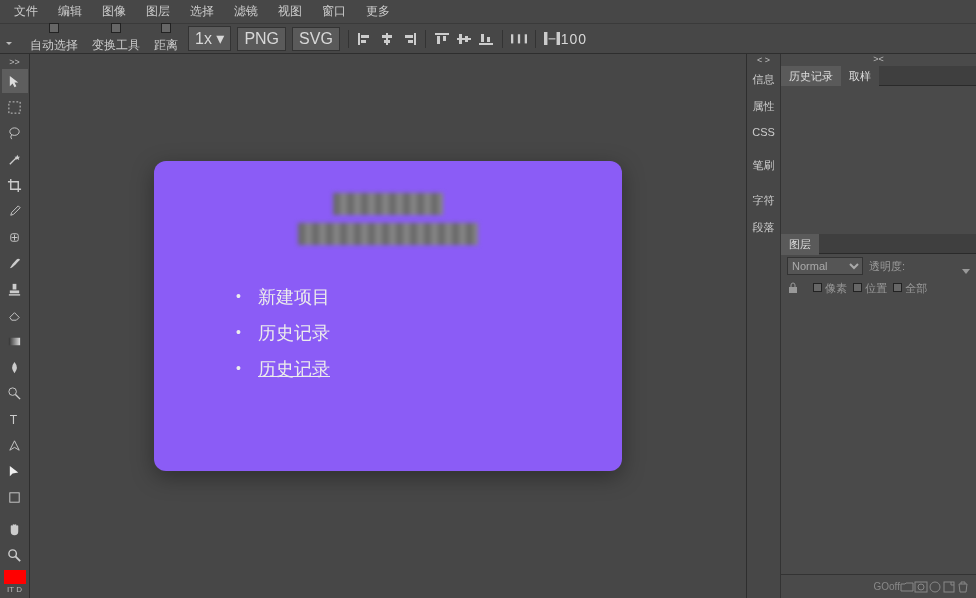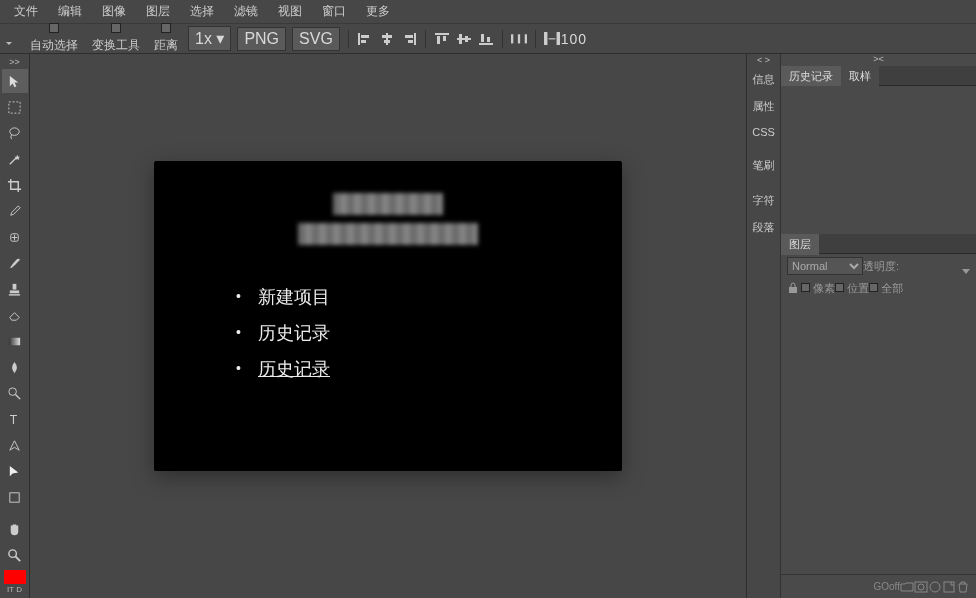--- a/index.html
+++ b/index.html
@@ -28,21 +28,21 @@
 .ltb { width: 30px; background: #474747; border-right: 1px solid #2e2e2e; display: flex; flex-direction: column; align-items: center; padding-top: 2px; }
 .ltb .expand { width: 28px; height: 12px; display: flex; justify-content: center; align-items: center; font-size: 9px; color: #bbb; }
 .ltb .tool { width: 26px; height: 24px; display: flex; align-items: center; justify-content: center; margin: 1px 0; color: #d4d4d4; }
 .ltb .tool.active { background: #5e5e5e; }
 .ltb .tool svg { width: 15px; height: 15px; }
 .ltb .swatch { width: 22px; height: 14px; background: #ff0000; margin-top: 2px; }
 .ltb .swlbl { font-size: 8px; color: #bbb; margin-top: 1px; display: flex; gap: 2px; }
 
 
 .canvas { flex: 1; background: #474747; display: flex; align-items: center; justify-content: center; position: relative; }
-.splash { width: 468px; height: 310px; background: #000000; border-radius: 2px; box-shadow: 0 6px 22px rgba(0,0,0,0.35); padding: 28px 34px; position: relative; top: -10px; }
+.splash { width: 468px; height: 310px; background: #8b5cf6; border-radius: 12px; box-shadow: 0 6px 22px rgba(0,0,0,0.35); padding: 28px 34px; position: relative; top: -10px; }
 .splash .pix { display: flex; flex-direction: column; align-items: center; margin-bottom: 30px; }
 .splash .pixrow { height: 22px; background: repeating-linear-gradient(90deg,#6b6b6b 0 7px,#838383 7px 14px); margin: 4px 0; filter: blur(2.2px); }
 .splash .r1 { width: 110px; }
 .splash .r2 { width: 180px; }
 .splash ul { list-style: none; padding-left: 70px; }
 .splash li { font-size: 18px; color: #ececec; padding: 6px 0; position: relative; }
 .splash li::before { content: "•"; position: absolute; left: -22px; color: #ececec; font-size: 14px; top: 9px; }
 .splash li.link span { text-decoration: underline; }
 
 
@@ -50,21 +50,21 @@
 .rtabs { width: 34px; background: #474747; border-right: 1px solid #333; display: flex; flex-direction: column; align-items: center; font-size: 11px; }
 .rtabs .expand2 { height: 12px; font-size: 9px; color: #bbb; display:flex; align-items:center; }
 .rtabs .vt { padding: 6px 2px; text-align: center; cursor: default; }
 .rpanels { flex: 1; display: flex; flex-direction: column; }
 .rpanels .expand3 { height: 12px; text-align: center; font-size: 9px; color: #bbb; }
 .phead { display: flex; background: #3f3f3f; height: 20px; font-size: 11px; align-items: flex-start; border-bottom: 1px solid #2a2a2a; }
 .phead .tab { padding: 3px 8px; background: #4a4a4a; color: #ddd; }
 .phead .tab.active { background: #5a5a5a; }
 .phistory { flex: 0 0 148px; background: #4a4a4a; }
 .players { flex: 1; display: flex; flex-direction: column; }
-.players .row { display: flex; align-items: center; padding: 3px 6px; font-size: 11px; color: #999; }
+.players .row { display: flex; align-items: center; gap: 6px; padding: 3px 6px; font-size: 11px; color: #999; }
 .players select { background: #555; color: #aaa; border: 1px solid #333; font-size: 11px; width: 76px; height: 18px; }
 .players .opac { flex:1; display:flex; align-items:flex-end; gap:4px; }
 .players .tri { width:0; height:0; border-left:4px solid transparent; border-right:4px solid transparent; border-top:5px solid #999; }
 .players .lock { width: 12px; height: 12px; }
 .players .listarea { flex:1; background: #4a4a4a; }
 .players .footer { height: 24px; border-top: 1px solid #333; display:flex; align-items:center; justify-content:flex-end; padding: 0 6px; font-size: 10px; color: #888; }
 .players .footer .fic { width: 14px; height: 14px; display:flex; align-items:center; justify-content:center; }
 </style>
 </head>
 <body>

